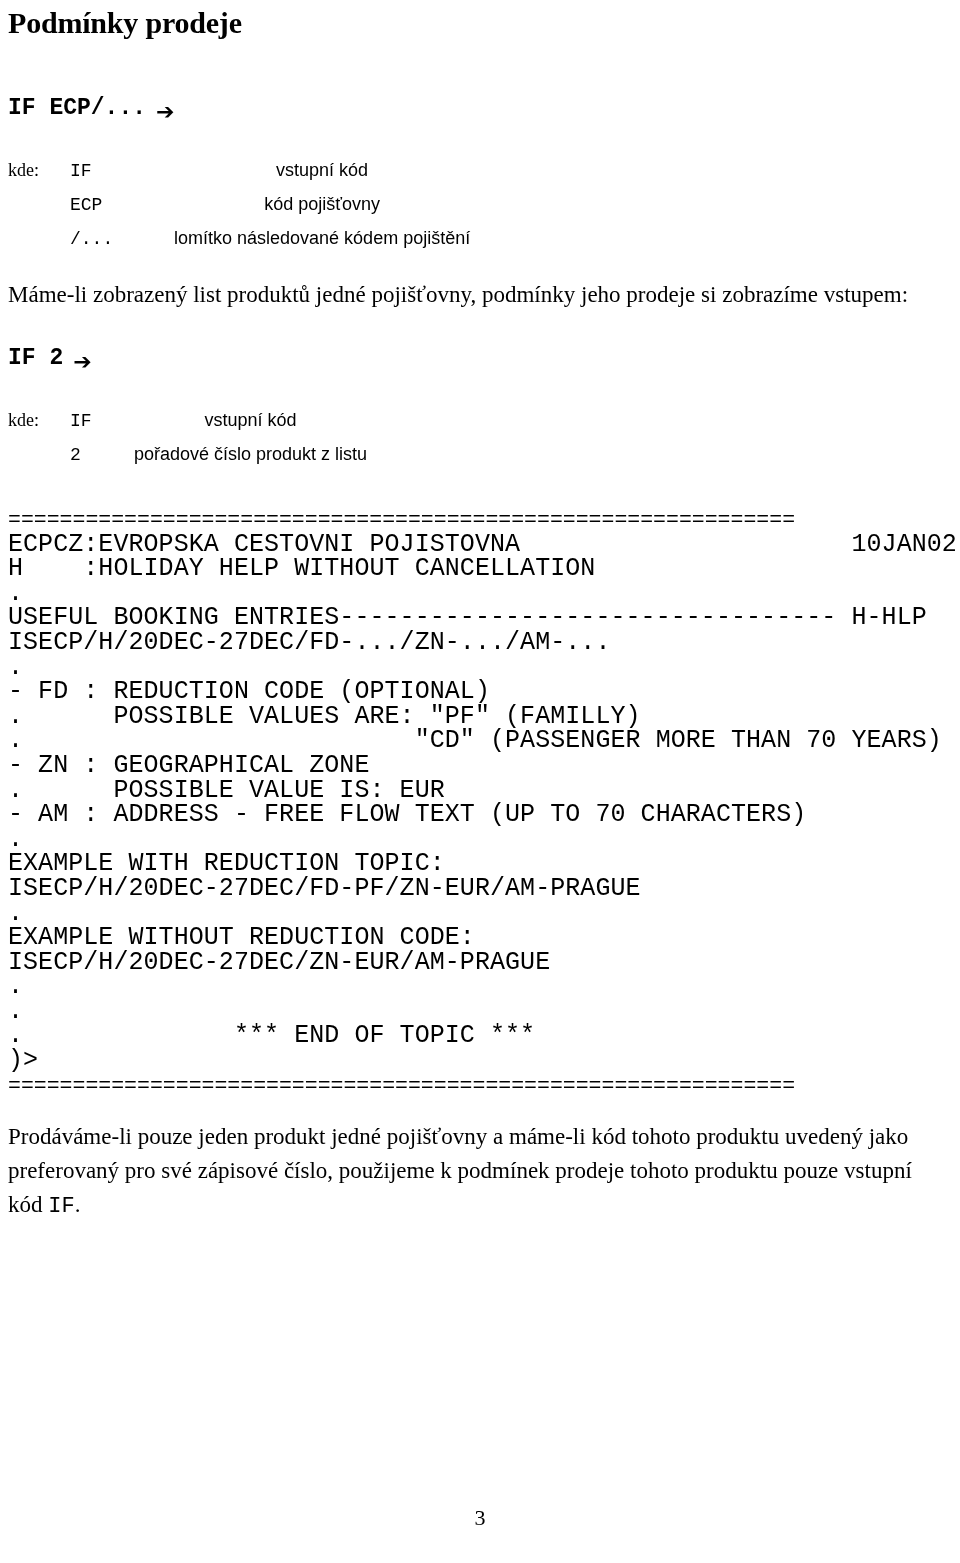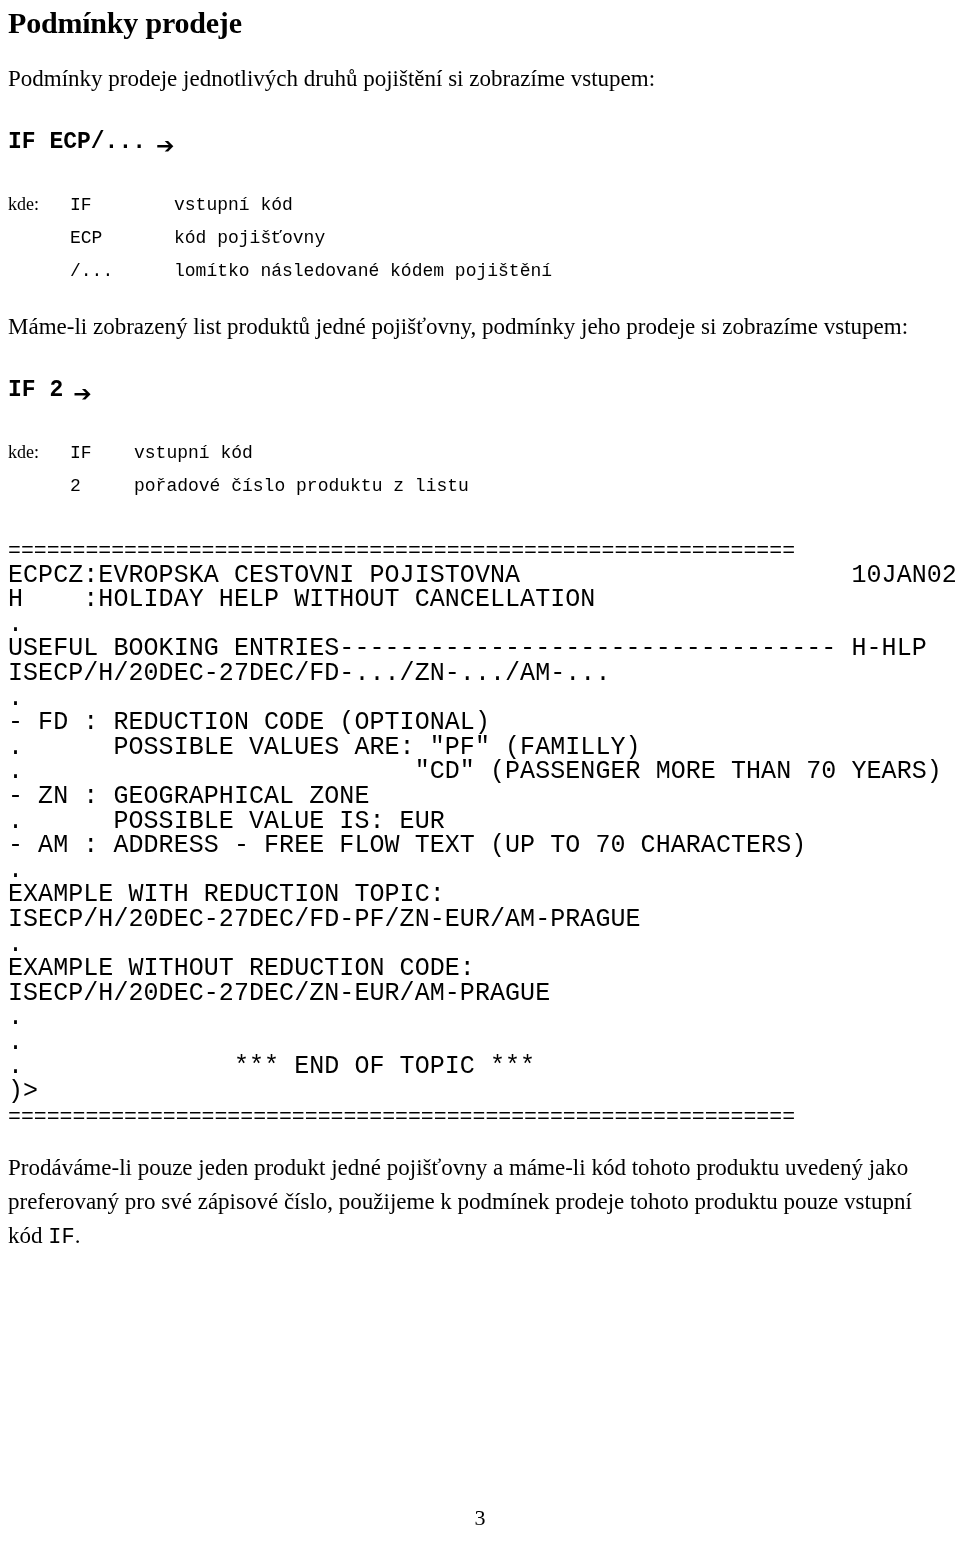--- a/index.html
+++ b/index.html
@@ -88,22 +88,23 @@
   .legend .c-kde {
     font-family: "Liberation Serif", serif;
     white-space: nowrap;
     padding-right: 6px;
   }
   .legend .c-code {
     font-family: "Liberation Mono", monospace;
     white-space: pre;
   }
   .legend .c-desc {
-    font-family: Liberation Mono, monospace;
+    font-family: Liberation Sans, sans-serif;
     white-space: nowrap;
+    text-align: center;
   }
   .legend-a .c-kde  { width: 56px; }
   .legend-a .c-code { width: 104px; }
   .legend-b .c-kde  { width: 56px; }
   .legend-b .c-code { width: 64px; }
 
   
   .term {
     font-family: "Liberation Mono", monospace;
     font-size: 25px;
@@ -134,21 +135,20 @@
   }
 </style>
 </head>
 <body>
 
 <div class="page">
   <div class="content">
 
     <h1 class="doc-title">Podmínky prodeje</h1>
 
-    <p class="para">Podmínky prodeje jednotlivých druhů pojištění si zobrazíme vstupem:</p>
 
     <div class="spacer-md"></div>
 
     <div class="cmd-line">
       <span class="cmd-text">IF ECP/...</span>
       <span class="arrow-glyph">➔</span>
     </div>
 
     <div class="spacer-md"></div>
 
@@ -188,21 +188,21 @@
     <table class="legend legend-b">
       <tbody>
           <tr>
         <td class="c-kde">kde:</td>
         <td class="c-code">IF</td>
         <td class="c-desc">vstupní kód</td>
       </tr>
       <tr>
         <td class="c-kde"></td>
         <td class="c-code">2</td>
-        <td class="c-desc">pořadové číslo produktu z listu</td>
+        <td class="c-desc">pořadové číslo produkt z listu</td>
       </tr>
     </tbody>
       </table>
 
     <div class="spacer-lg"></div>
 
     <div class="terminal-block">
       <div class="term-rule">=============================================================</div>
 
       <div class="term">ECPCZ:EVROPSKA CESTOVNI POJISTOVNA                      10JAN02</div>

